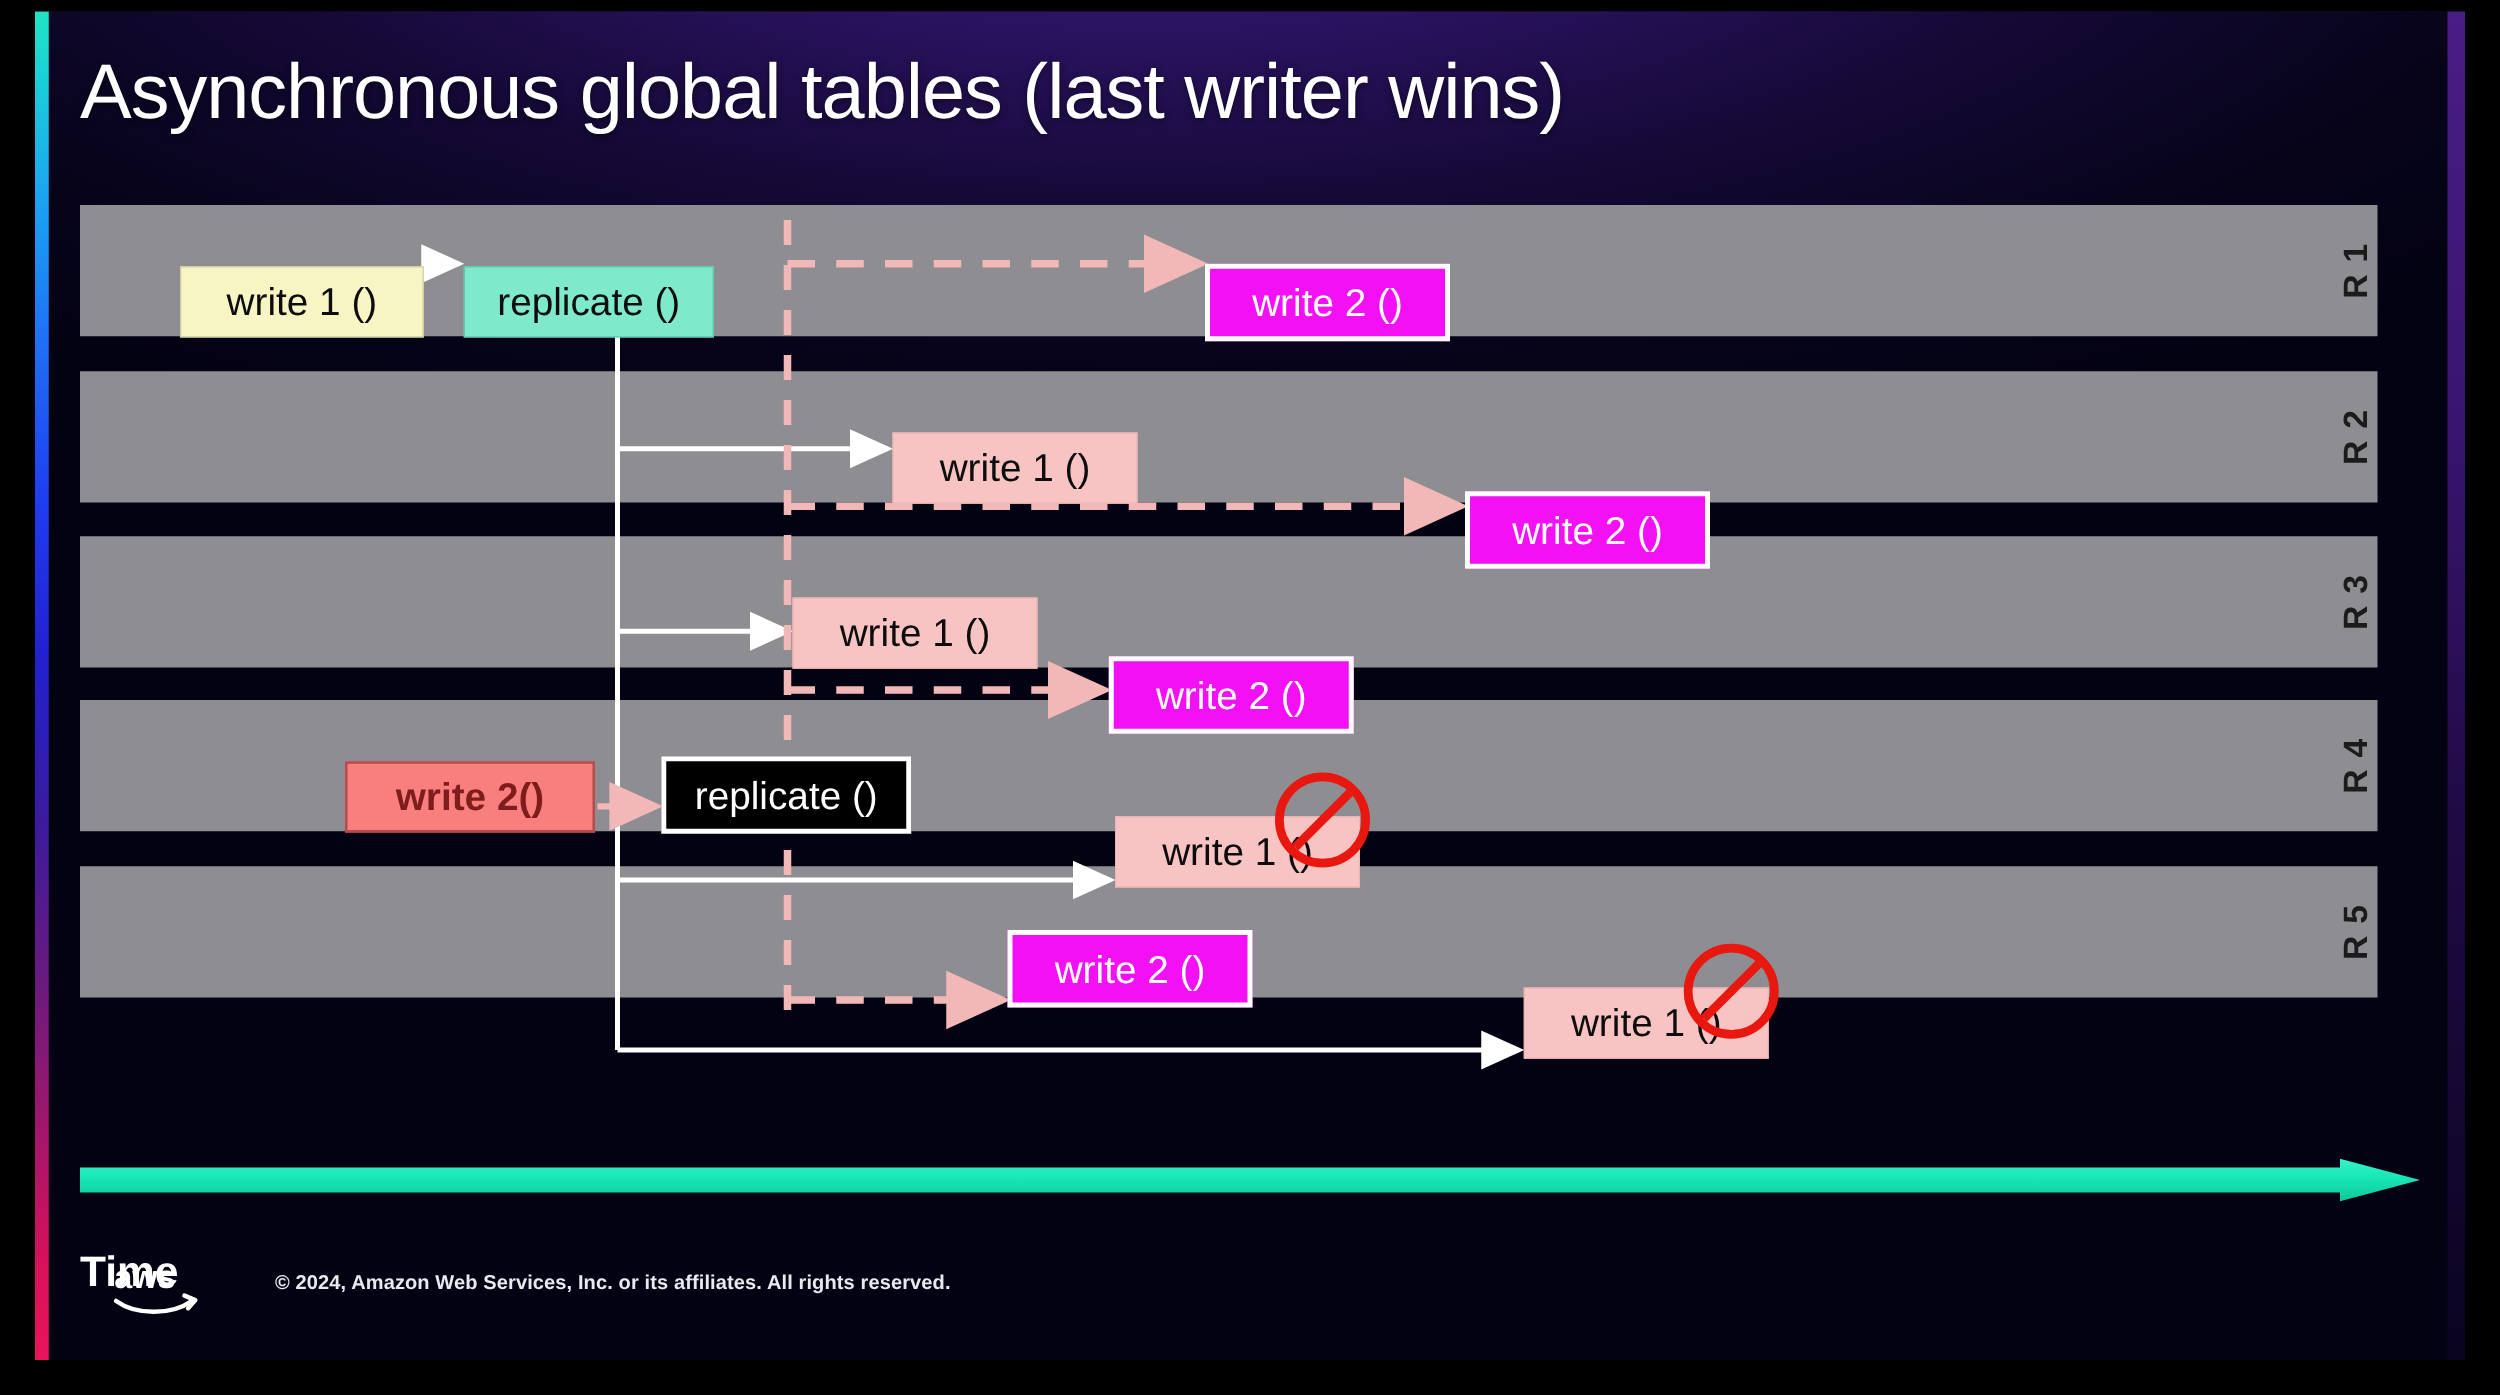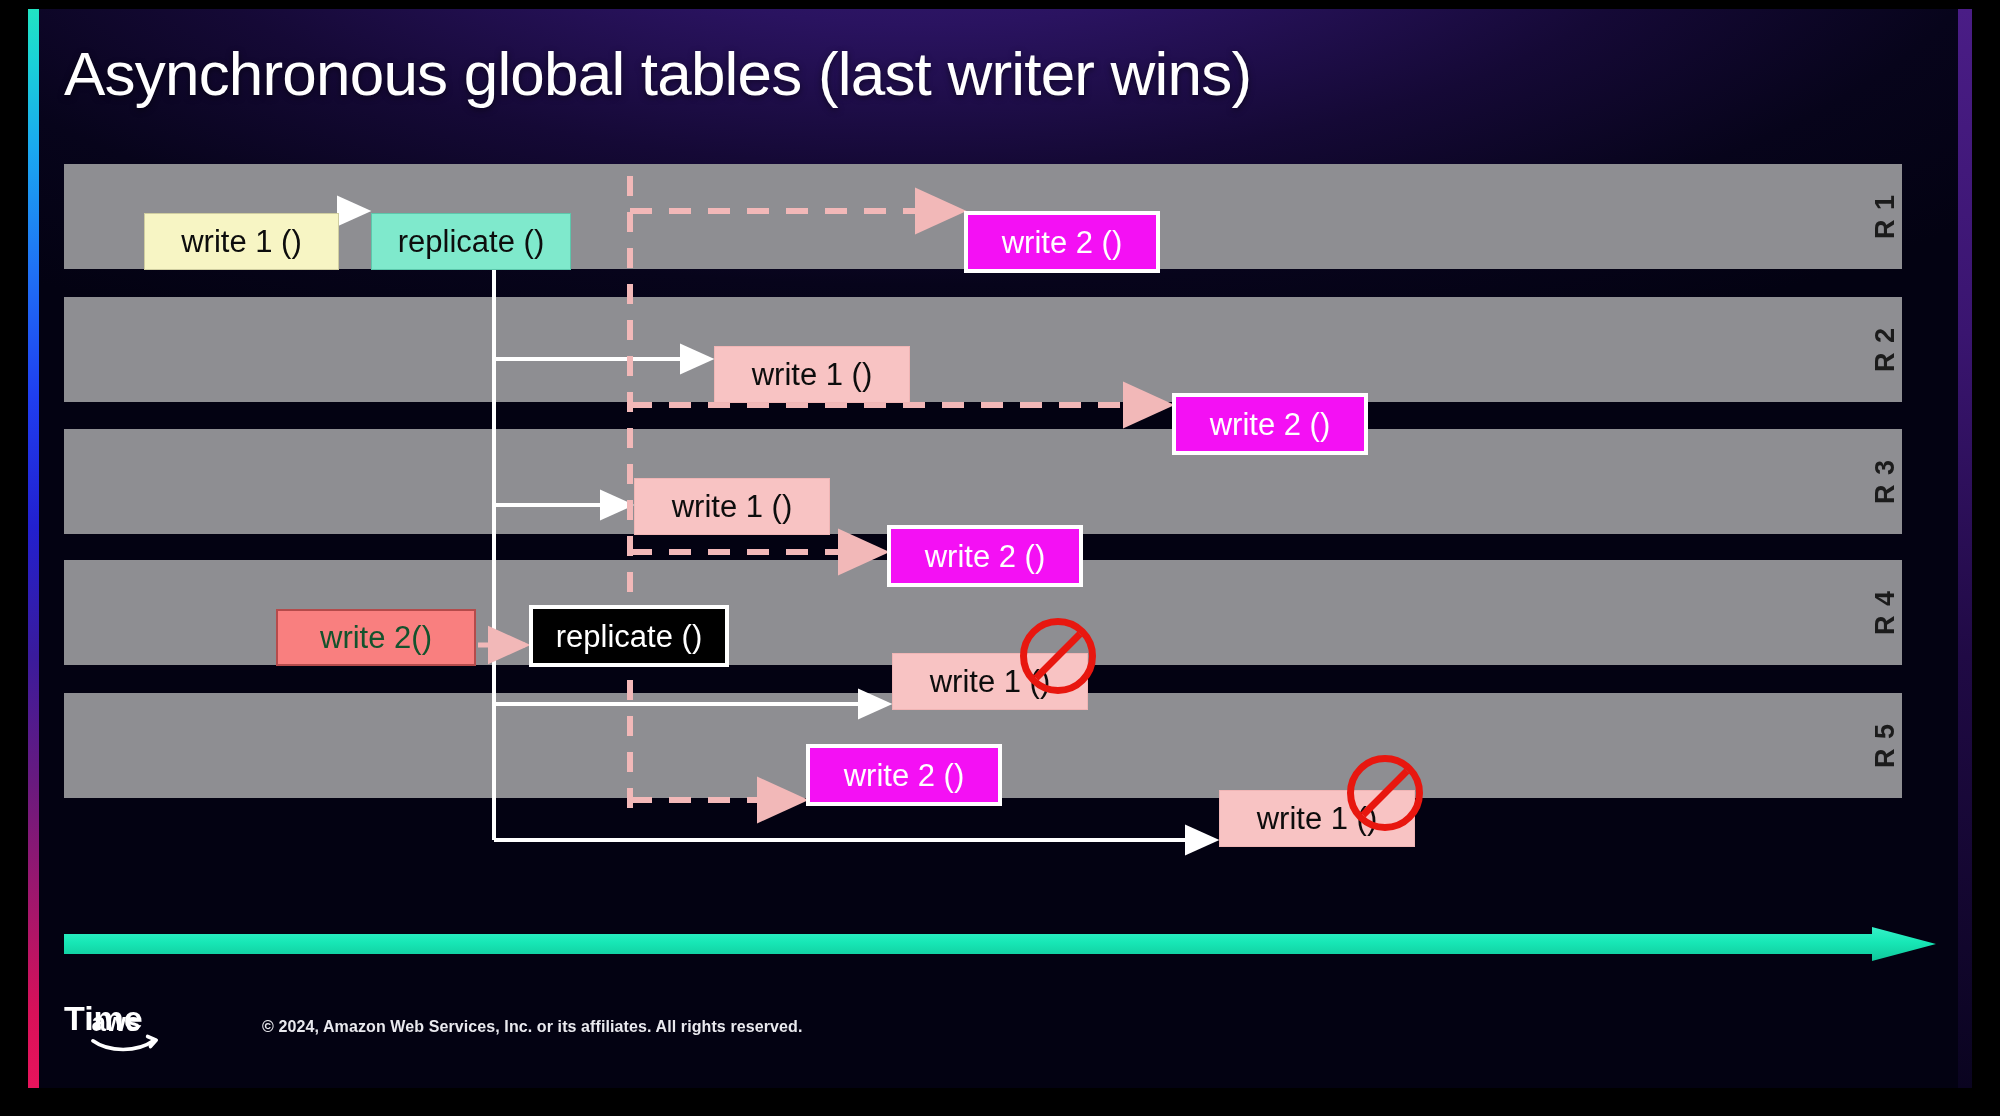--- a/index.html
+++ b/index.html
@@ -63,21 +63,21 @@
   
   .nb{
     position:absolute;z-index:12;display:flex;align-items:center;justify-content:center;
     font-family:"Liberation Sans",sans-serif;font-size:31px;white-space:nowrap;
     box-sizing:border-box;line-height:1;margin-top:31px;
   }
   .nb-yellow{background:#f7f5c4;color:#0d0d0d;border:1px solid #cfcda0;}
   .nb-mint{background:#7fe9cc;color:#0d0d0d;border:1px solid #5cc7ab;}
   .nb-pinklite{background:#f8c3c3;color:#0d0d0d;border:1px solid #f0b5b5;}
   .nb-magenta{background:#f410f4;color:#fff;border:4px solid #ffffff;}
-  .nb-coral{background:#f97f7f;color:#14532d;border:2px solid #b54b4b;}
+  .nb-coral{background:#f97f7f;color:#7f1d1d;border:2px solid #b54b4b;font-weight:bold;}
   .nb-black{background:#000;color:#fff;border:4px solid #ffffff;}
 
   .noentry{
     position:absolute;z-index:18;border-radius:50%;
     border:7px solid #e8170f;background:transparent;
   }
   .noentry::before{
     content:"";position:absolute;left:50%;top:50%;
     width:100%;height:7px;background:#e8170f;
     transform:translate(-50%,-50%) rotate(-45deg);
@@ -90,21 +90,20 @@
     color:#fff;font-size:34px;font-weight:bold;font-family:"Liberation Sans",sans-serif;margin-top:46px;
   }
 
   
   #footer{position:absolute;left:40px;bottom:26px;width:1800px;height:60px;}
   #awslogo{position:absolute;left:22px;top:2px;width:72px;height:52px;}
   #copyright{
     position:absolute;left:152px;top:16px;color:#e9e9ee;
     font-size:16px;font-weight:bold;font-family:"Liberation Sans",sans-serif;
     letter-spacing:.1px;
-    margin-left:42px;
   }
 </style>
 </head>
 <body>
 
 <div id="slide">
 
   <div class="letterbox lb-top"></div>
   <div class="letterbox lb-bottom"></div>
 

